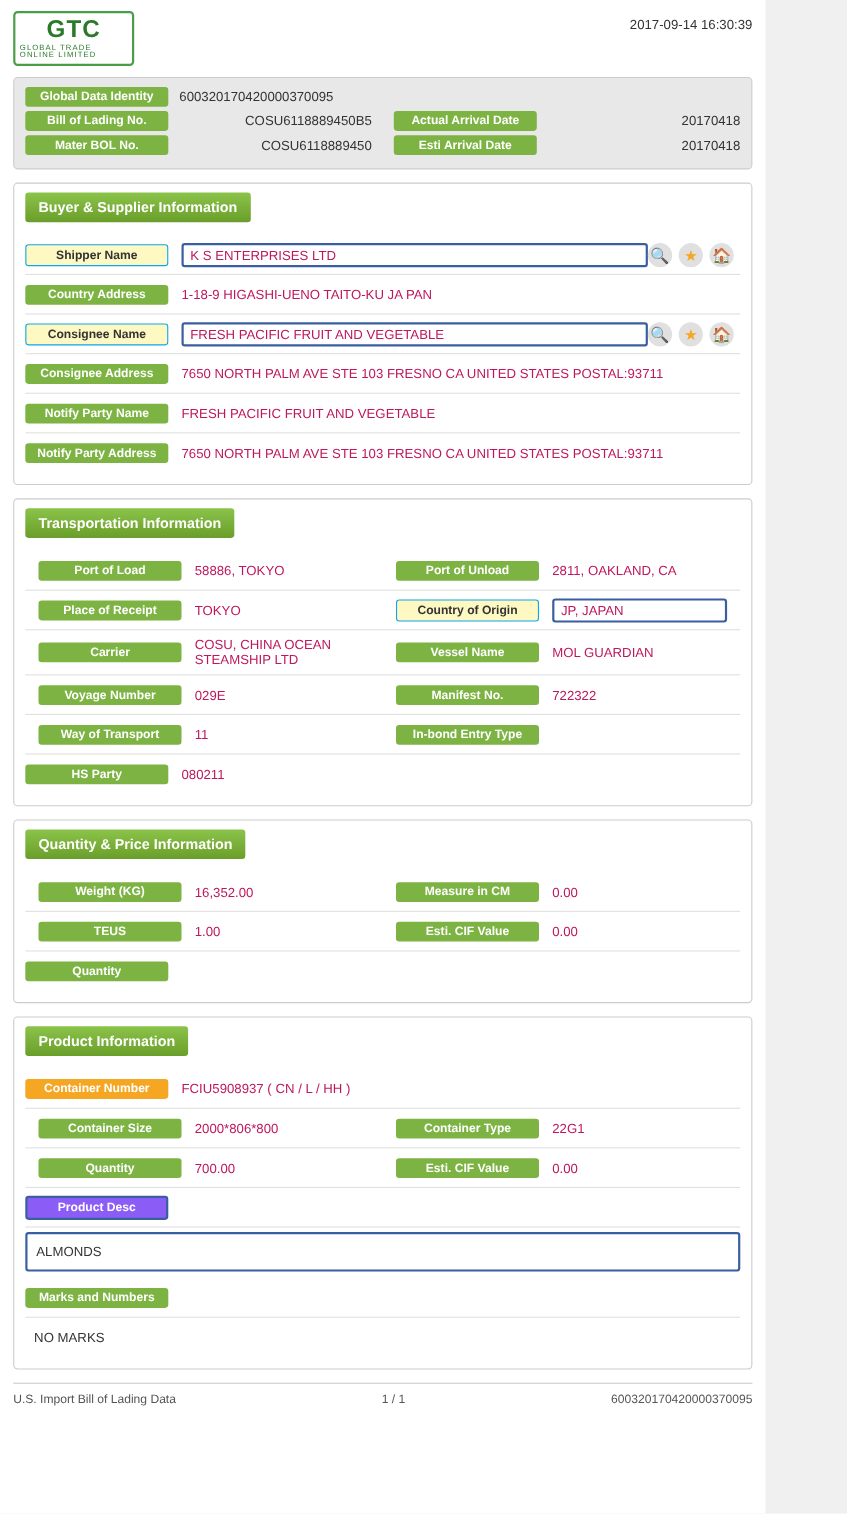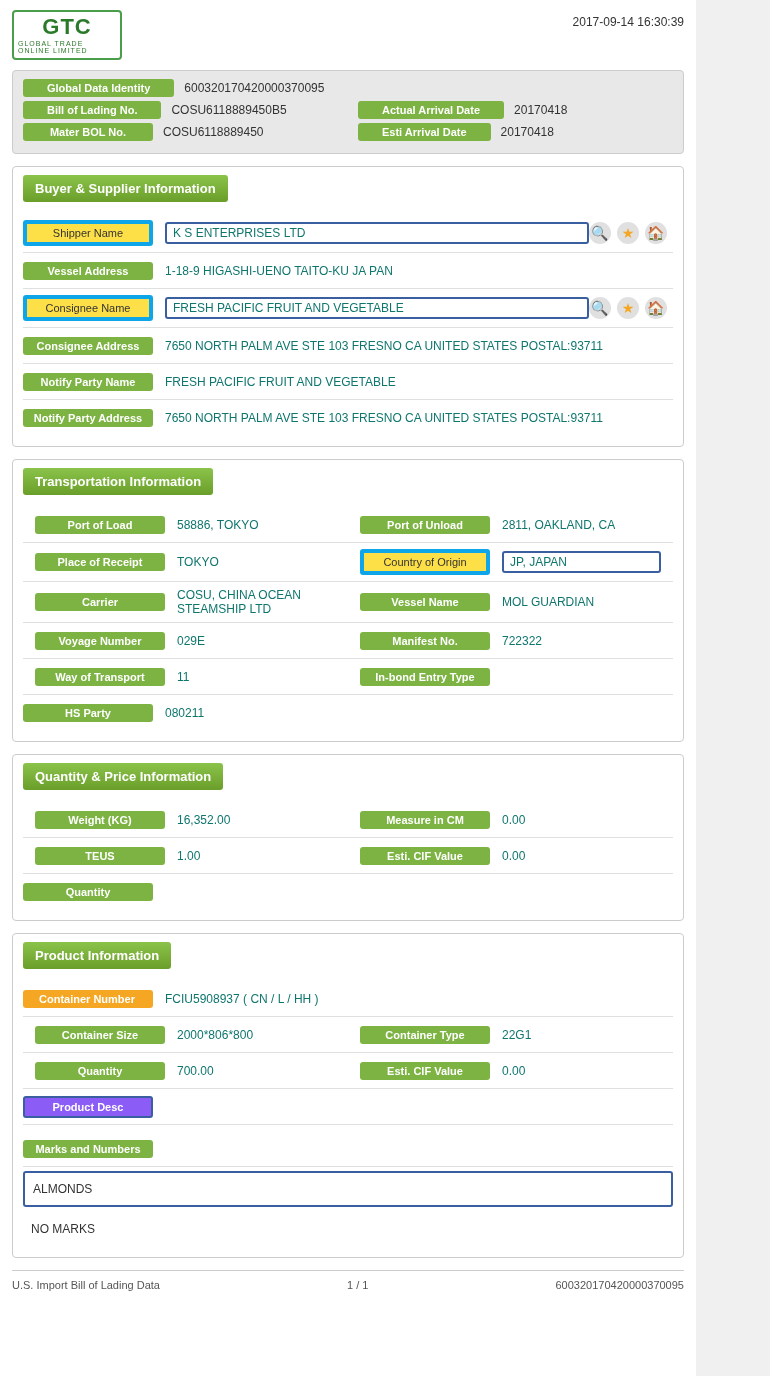--- a/index.html
+++ b/index.html
@@ -68,40 +68,41 @@
       display: flex;
       align-items: center;
       margin-bottom: 4px;
     }
     .info-row:last-child { margin-bottom: 0; }
     .info-label {
       background: #7cb342;
       color: #fff;
       font-size: 11px;
       font-weight: bold;
-      padding: 3px 24px;
+      padding: 3px 8px;
       border-radius: 3px;
       min-width: 130px;
       text-align: center;
     }
     .info-value {
       font-size: 12px;
       color: #333;
       margin-left: 10px;
     }
     .info-row-double {
       display: flex;
       align-items: center;
       gap: 20px;
       margin-bottom: 4px;
     }
     .info-half {
       display: flex;
       align-items: center;
       flex: 1;
+      justify-content: space-between;
     }
     
     .section-card {
       border: 1px solid #ccc;
       border-radius: 4px;
       margin-bottom: 12px;
       overflow: hidden;
     }
     .section-header {
       background: linear-gradient(to bottom, #8bc34a, #6a9e2a);
@@ -130,28 +131,28 @@
       color: #fff;
       font-size: 11px;
       font-weight: bold;
       padding: 3px 8px;
       border-radius: 3px;
       min-width: 130px;
       text-align: center;
       flex-shrink: 0;
     }
     .field-label.outlined {
-      background: #fde047;
+      background: #fef9c3;
       color: #333;
-      border: 4px solid #0ea5e9;
-      font-weight: normal;
+      border: 1px solid #0ea5e9;
+      font-weight: bold;
     }
     .field-value {
       font-size: 12px;
-      color: #0f766e;
+      color: #be185d;
       margin-left: 12px;
       flex: 1;
     }
     .field-value.outlined-val {
       background: #fff;
       border: 2px solid #3a5fa0;
       padding: 2px 6px;
       border-radius: 3px;
     }
     
@@ -191,23 +192,24 @@
     }
     .icon-search { background: #e0e0e0; color: #555; }
     .icon-star { background: #e0e0e0; color: #f5a623; }
     .icon-home { background: #e0e0e0; color: #e05c5c; }
     
     .field-label-orange {
       background: #f5a623;
       color: #fff;
       font-size: 11px;
       font-weight: bold;
-      padding: 3px 16px;
+      padding: 3px 0;
       border-radius: 3px;
       min-width: 130px;
+      text-align: center;
       flex-shrink: 0;
     }
     
     .field-label-green-outlined {
       background: #8b5cf6;
       color: #fff;
       font-size: 11px;
       font-weight: bold;
       padding: 3px 24px;
       border-radius: 3px;
@@ -290,21 +292,21 @@
         <span class="field-label outlined">Shipper Name</span>
         <span class="field-value outlined-val">K S ENTERPRISES LTD</span>
         <div class="icon-group">
           <div class="icon-circle icon-search">🔍</div>
           <div class="icon-circle icon-star">★</div>
           <div class="icon-circle icon-home">🏠</div>
         </div>
       </div>
 
       <div class="field-row">
-        <span class="field-label">Vessel Address</span>
+        <span class="field-label">Country Address</span>
         <span class="field-value">1-18-9 HIGASHI-UENO TAITO-KU JA PAN</span>
       </div>
 
       <div class="field-row">
         <span class="field-label outlined">Consignee Name</span>
         <span class="field-value outlined-val">FRESH PACIFIC FRUIT AND VEGETABLE</span>
         <div class="icon-group">
           <div class="icon-circle icon-search">🔍</div>
           <div class="icon-circle icon-star">★</div>
           <div class="icon-circle icon-home">🏠</div>
@@ -456,26 +458,26 @@
         </div>
         <div class="field-half">
           <span class="field-label">Esti. CIF Value</span>
           <span class="field-value">0.00</span>
         </div>
       </div>
 
       <div class="field-row">
         <span class="field-label-green-outlined">Product Desc</span>
       </div>
+      <div class="field-row" style="border: 2px solid #3a5fa0; border-radius: 3px; padding: 4px 8px; margin: 4px 0;">
+        <span>ALMONDS</span>
+      </div>
+
       <div class="field-row" style="margin-top: 6px;">
         <span class="field-label-marks">Marks and Numbers</span>
-      </div>
-
-      <div class="field-row" style="border: 2px solid #3a5fa0; border-radius: 3px; padding: 4px 8px; margin: 4px 0;">
-        <span>ALMONDS</span>
       </div>
       <div class="field-row" style="padding: 4px 8px;">
         <span>NO MARKS</span>
       </div>
 
     </div>
   </div>
 
   <div class="footer">
     <span>U.S. Import Bill of Lading Data</span>

